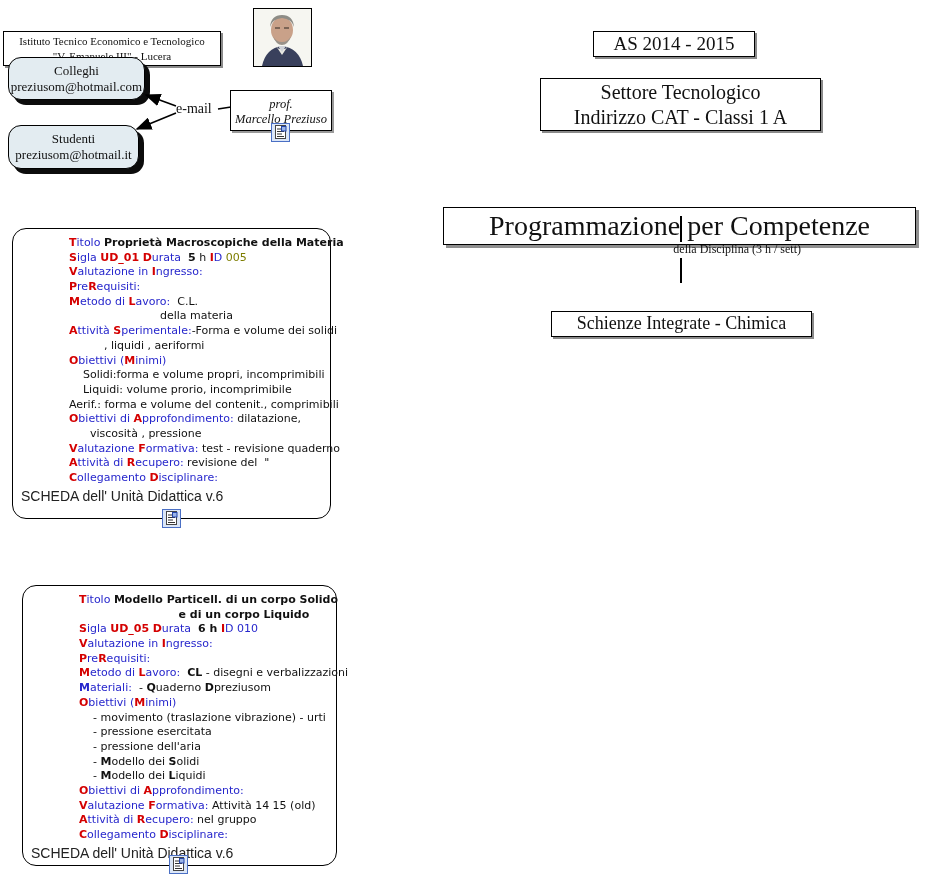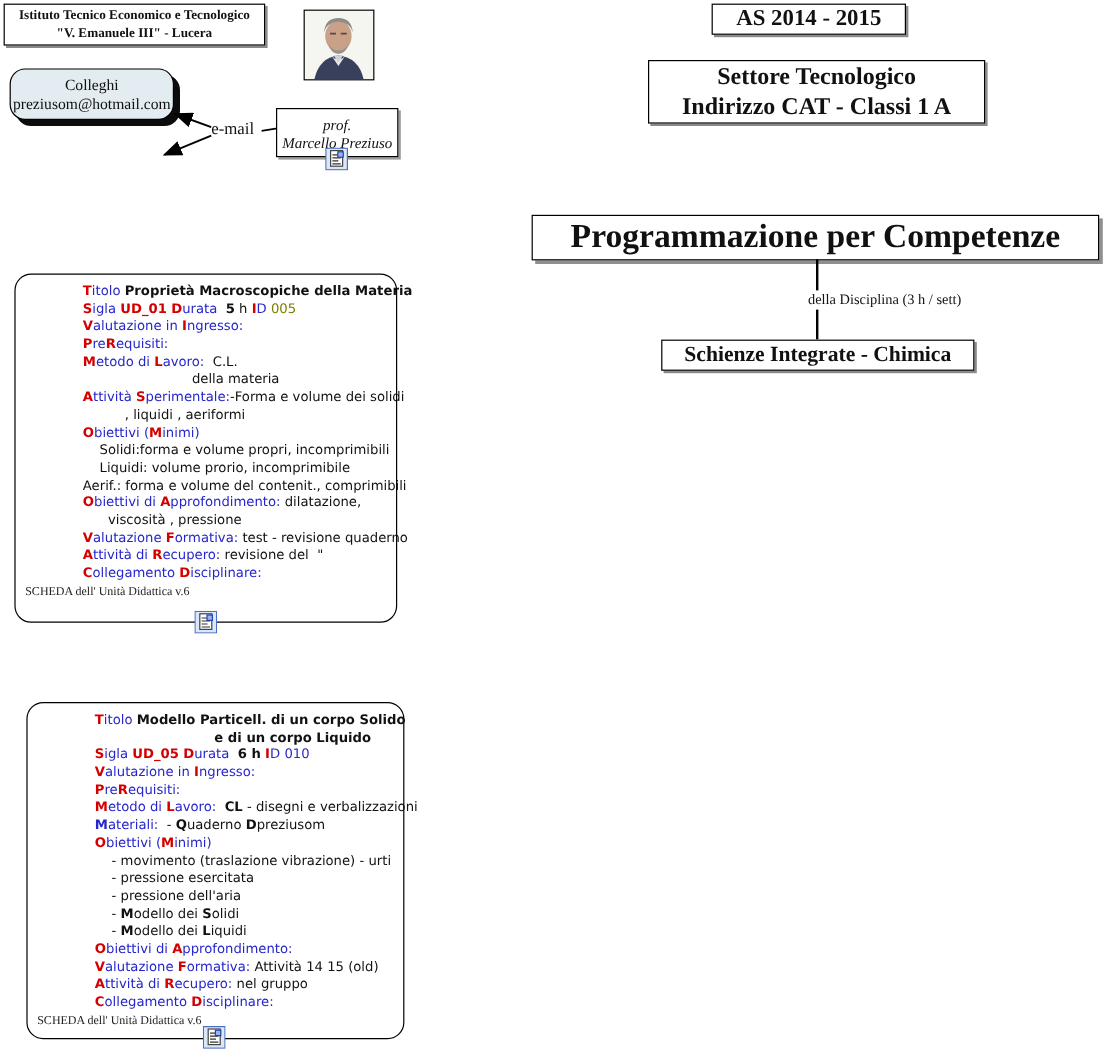--- a/index.html
+++ b/index.html
@@ -3,37 +3,37 @@
 <meta charset="utf-8">
 <style>
   html,body{margin:0;padding:0;background:#fff;}
   #canvas{position:relative;width:925px;height:876px;background:#fff;overflow:hidden;
           font-family:"Liberation Serif", serif;color:#111;}
 
   .abs{position:absolute;}
 
   
   .hbox{background:#fff;border:1.6px solid #000;text-align:center;
-        font-weight:bold;box-shadow:2px 2px 0 #8a8a8a;}
+        font-weight:normal;box-shadow:2px 2px 0 #8a8a8a;margin-top:28px;}
   .hbox.big{box-shadow:3px 3px 0 #8f8f8f;}
 
   
   .rnode{background:#e3ecf1;border:1.8px solid #000;border-radius:13px;text-align:center;
          box-shadow:5px 5px 0 #0c0c0c;font-size:13px;line-height:16px;padding-top:5px;}
 
   
   .profbox{background:#fff;border:1.2px solid #000;text-align:center;font-style:italic;
            font-size:12.5px;line-height:15px;box-shadow:2px 2px 0 #9a9a9a;padding-top:6px;}
 
   
   .ud-box{background:#fff;border:1.6px solid #000;border-radius:14px;
           font-family:"DejaVu Sans", sans-serif;font-size:11px;
           padding:7px 0 0 8px;}
   .ud-box .ln{white-space:pre;line-height:14.7px;height:14.7px;margin-left:48px;}
-  .ud-footer{font-family:Liberation Serif, serif;font-size:10px;color:#222;
+  .ud-footer{font-family:Liberation Sans, sans-serif;font-size:14px;color:#222;
              white-space:pre;margin-top:2px;}
   .r {color:#d40000;font-weight:bold;}
   .b {color:#2626cc;}
   .bb{color:#2626cc;font-weight:bold;}
   .k {color:#111;}
   .kb{color:#111;font-weight:bold;}
   .o {color:#7d7d00;}
 
   .vline{width:2px;background:#000;}
 
@@ -63,20 +63,24 @@
       <line x1="21" y1="19" x2="26" y2="19" stroke="#5a4a40" stroke-width="1.4"></line>
       <line x1="30" y1="19" x2="35" y2="19" stroke="#5a4a40" stroke-width="1.4"></line>
     </svg>
   </div>
 
   <div class="abs rnode" style="left:8px;top:57px;width:135px;height:36px;">
     <div>Colleghi</div>
     <div>preziusom@hotmail.com</div>
   </div>
 
+  <div class="abs rnode" style="left:8px;top:125px;width:129px;height:37px;">
+    <div>Studenti</div>
+    <div>preziusom@hotmail.it</div>
+  </div>
 
   <div class="abs" style="left:176px;top:101px;font-size:14px;">e-mail</div>
 
   <svg class="abs" style="left:125px;top:85px;" width="112" height="55" viewBox="0 0 112 55">
     <defs>
       <marker id="ah" markerWidth="10" markerHeight="8" refX="9" refY="4" orient="auto">
         <path d="M0,0 L10,4 L0,8 Z" fill="#000"></path>
       </marker>
     </defs>
     <line x1="51" y1="21" x2="21" y2="10" stroke="#000" stroke-width="1.6" marker-end="url(#ah)"></line>

